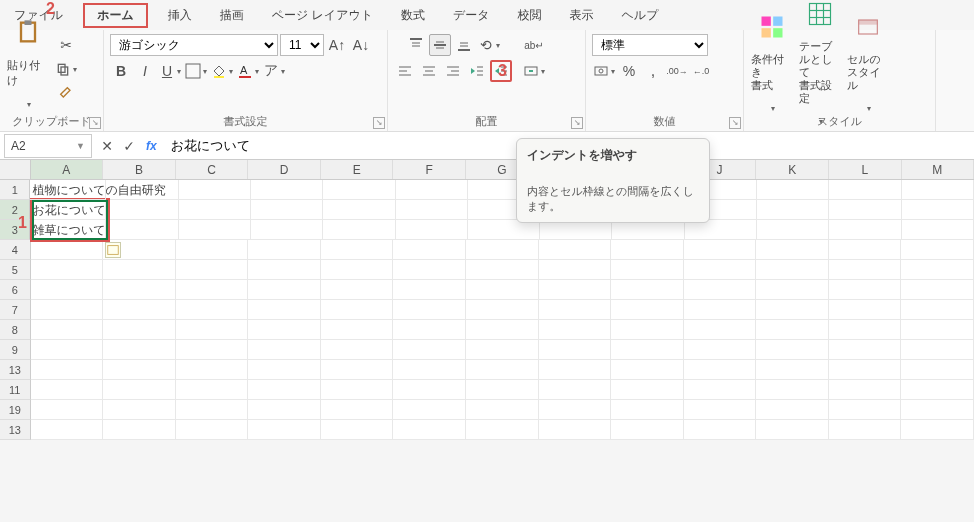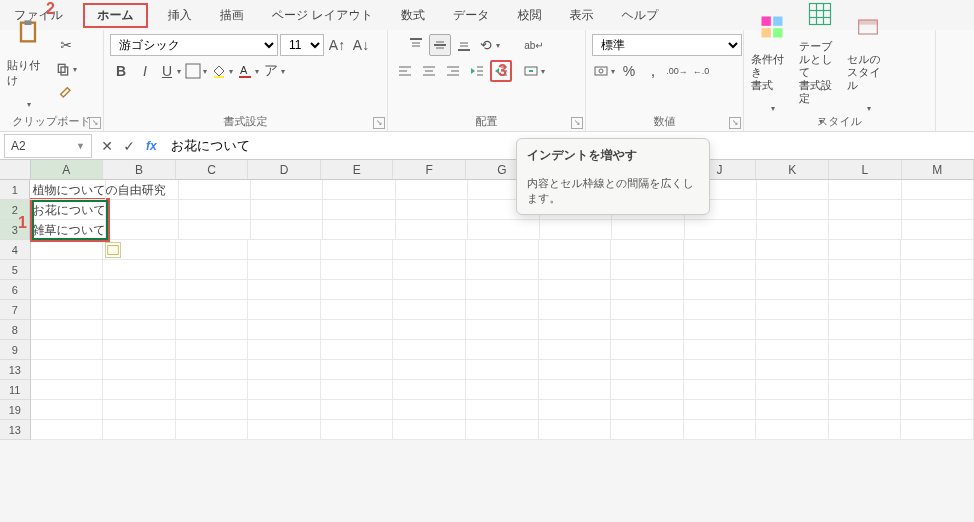--- a/index.html
+++ b/index.html
@@ -22,21 +22,21 @@
 .row { display: flex; gap: 2px; align-items: center; }
 .btn { min-width: 22px; height: 22px; display: flex; align-items: center; justify-content: center; border: 1px solid transparent; border-radius: 2px; cursor: pointer; background: transparent; }
 .btn.big { width: 44px; height: 58px; flex-direction: column; font-size: 11px; gap: 12px; }
 .btn.big .ic { width: 28px; height: 28px; }
 .btn.outlined { border: 2px solid #d9534f; }
 .dd::after { content: "▾"; font-size: 8px; color: #666; margin-left: 2px; }
 
 select, .combo { height: 22px; border: 1px solid #bbb; background: #fff; font-size: 12px; padding: 0 4px; }
 .font-combo { width: 168px; }
 .size-combo { width: 44px; }
-.num-combo { width: 150px; }
+.num-combo { width: 116px; }
 
 .ic { width: 16px; height: 16px; display: inline-flex; align-items: center; justify-content: center; font-size: 14px; color: #555; }
 .ic svg { width: 100%; height: 100%; }
 
 
 .fbar { display: flex; align-items: center; height: 28px; border-bottom: 1px solid #ccc; background: #fff; }
 .namebox { width: 88px; height: 24px; border: 1px solid #ccc; margin: 0 4px; padding: 0 6px; display: flex; align-items: center; justify-content: space-between; background: #fff; }
 .fbar .fxbtn { width: 22px; text-align: center; color: #888; }
 .fbar .fx { font-style: italic; color: #3b82f6; padding: 0 6px; font-weight: bold; }
 .fbar .finput { flex: 1; padding: 0 8px; height: 24px; border: none; outline: none; font-size: 13px; }
@@ -50,21 +50,21 @@
 .rows { }
 .gr { display: flex; height: 20px; }
 .rh { width: 32px; border-right: 1px solid #ccc; border-bottom: 1px solid #ddd; text-align: center; font-size: 11px; color: #555; background: #f0f0f0; line-height: 20px; }
 .rh.sel { background: #d8e6d8; }
 .cell { width: 76px; border-right: 1px solid #e8e8e8; border-bottom: 1px solid #e8e8e8; padding: 0 2px; font-size: 12px; line-height: 20px; white-space: nowrap; overflow: visible; position: relative; }
 .selrect { position: absolute; border: 2px solid #107c41; pointer-events: none; }
 .redrect { position: absolute; border: 2px solid #d9534f; pointer-events: none; }
 
 
 .tooltip { position: absolute; left: 516px; top: 138px; width: 194px; background: #f7f7f5; border: 1px solid #ccc; border-radius: 6px; padding: 8px 10px; box-shadow: 0 4px 12px rgba(0,0,0,.15); z-index: 40; }
-.tooltip .tt-title { font-weight: 600; font-size: 12px; margin-bottom: 12px; }
+.tooltip .tt-title { font-weight: 600; font-size: 12px; margin-bottom: 20px; }
 .tooltip .tt-body { font-size: 11px; color: #555; }
 
 .vlabel { display:flex; flex-direction:column; align-items:center; font-size:11px; line-height:1.2; }
 </style>
 </head>
 <body>
 
 <div class="callout" style="left:18px; top:214px;">1</div>
 <div class="callout" style="left:46px; top:0px;">2</div>
 <div class="callout" style="left:498px; top:62px;">3</div>

